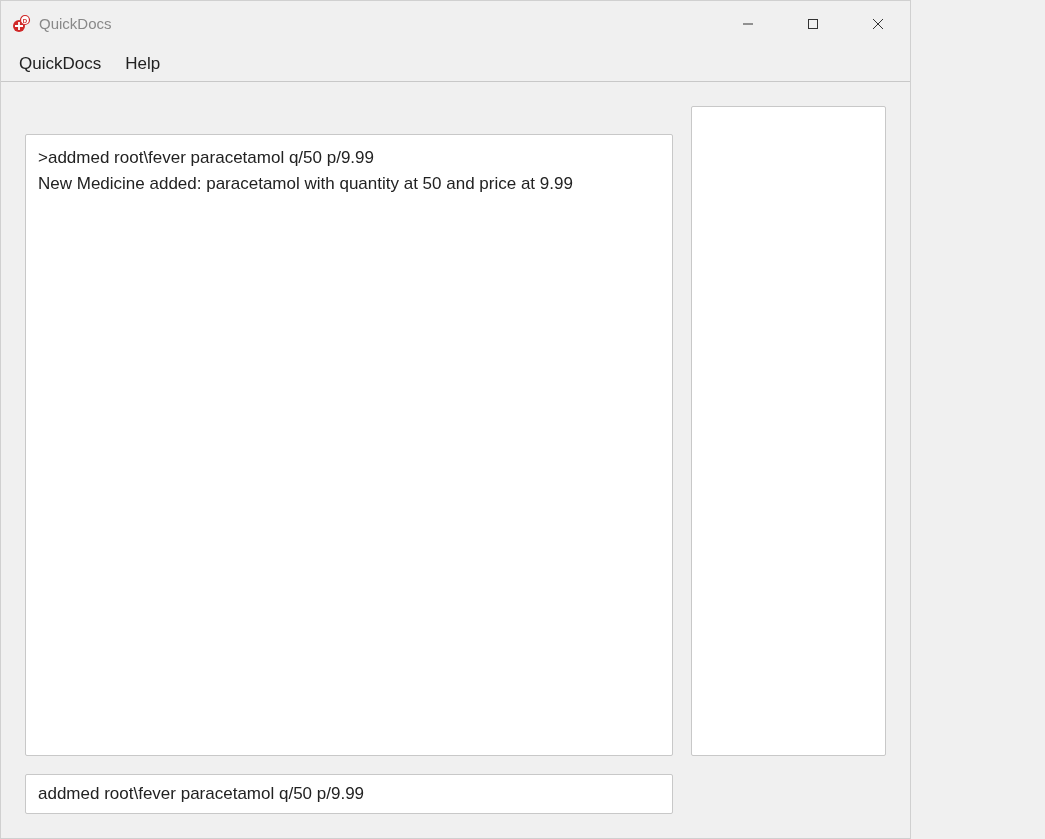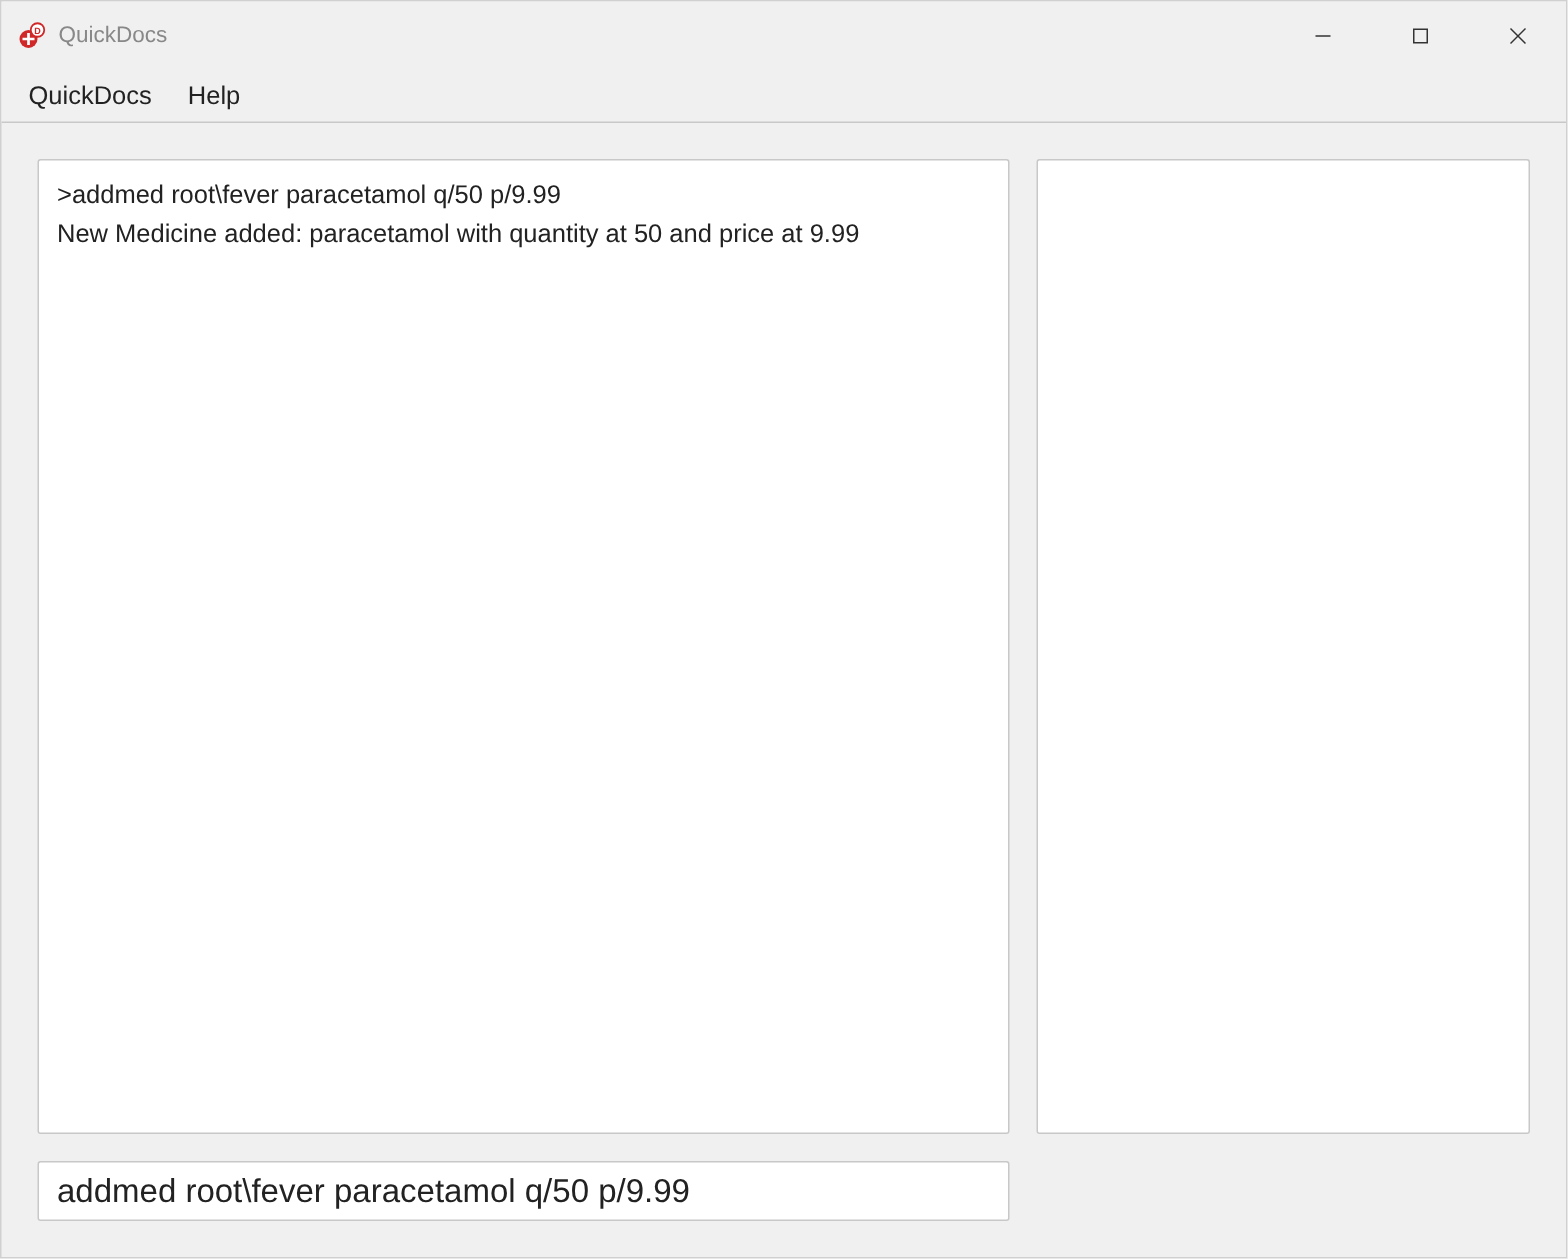--- a/index.html
+++ b/index.html
@@ -8,21 +8,21 @@
       padding: 0;
     }
     body {
       font-family: "Segoe UI", Tahoma, sans-serif;
       background: #f0f0f0;
       width: 1045px;
       height: 839px;
       overflow: hidden;
     }
     .window {
-      width: 1045px;
+      width: 911px;
       height: 839px;
       background: #f0f0f0;
       border: 1px solid #d0d0d0;
       display: flex;
       flex-direction: column;
     }
     .titlebar {
       height: 45px;
       display: flex;
       align-items: center;
@@ -90,35 +90,36 @@
       font-size: 17px;
       color: #222;
       line-height: 1.5;
       white-space: pre-wrap;
       overflow: auto;
     }
     .left-col {
       display: flex;
       flex-direction: column;
       gap: 18px;
+      margin-top: 28px;
     }
     .log-panel {
       flex: 1;
     }
     .message-panel {
       height: 118px;
     }
     .command-input {
       width: 100%;
       height: 40px;
       background: #fff;
       border: 1px solid #c8c8c8;
       border-radius: 2px;
       padding: 6px 12px;
-      font-size: 22px;
+      font-size: 17px;
       font-family: inherit;
       color: #222;
       outline: none;
     }
     .right-panel {
       grid-row: 1;
       grid-column: 2;
     }
     .bottom-row {
       grid-column: 1 / span 2;

